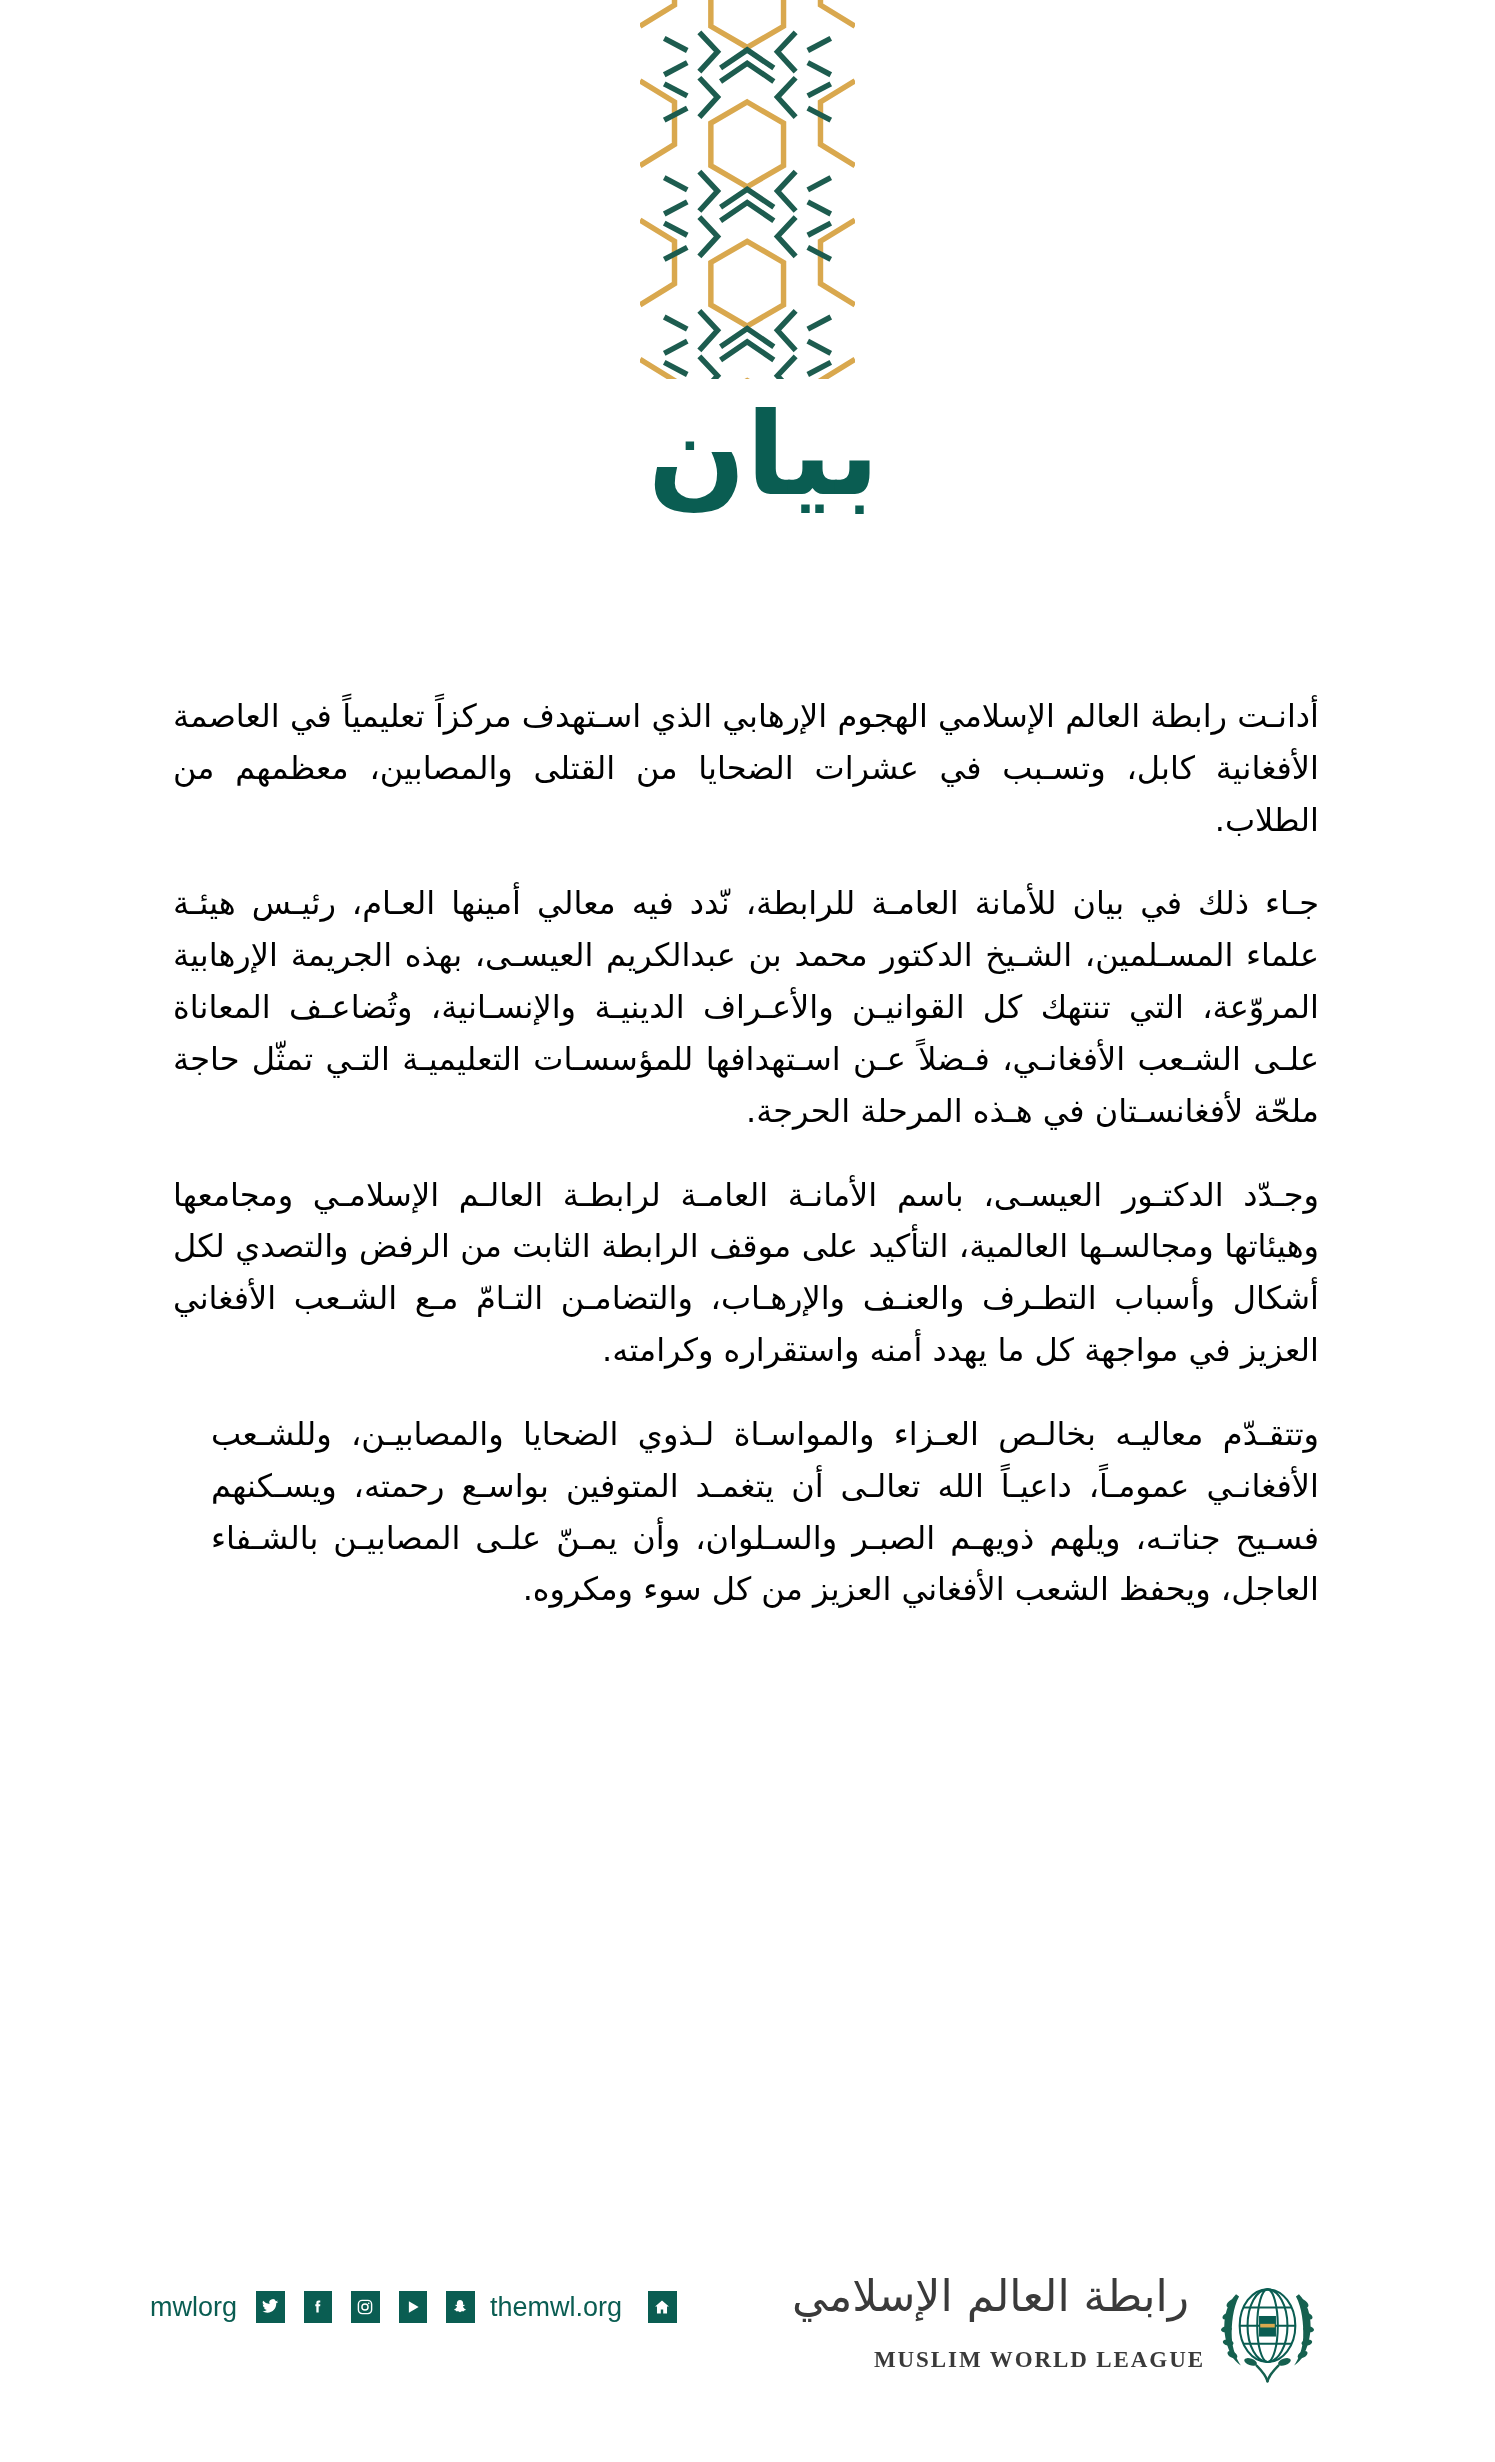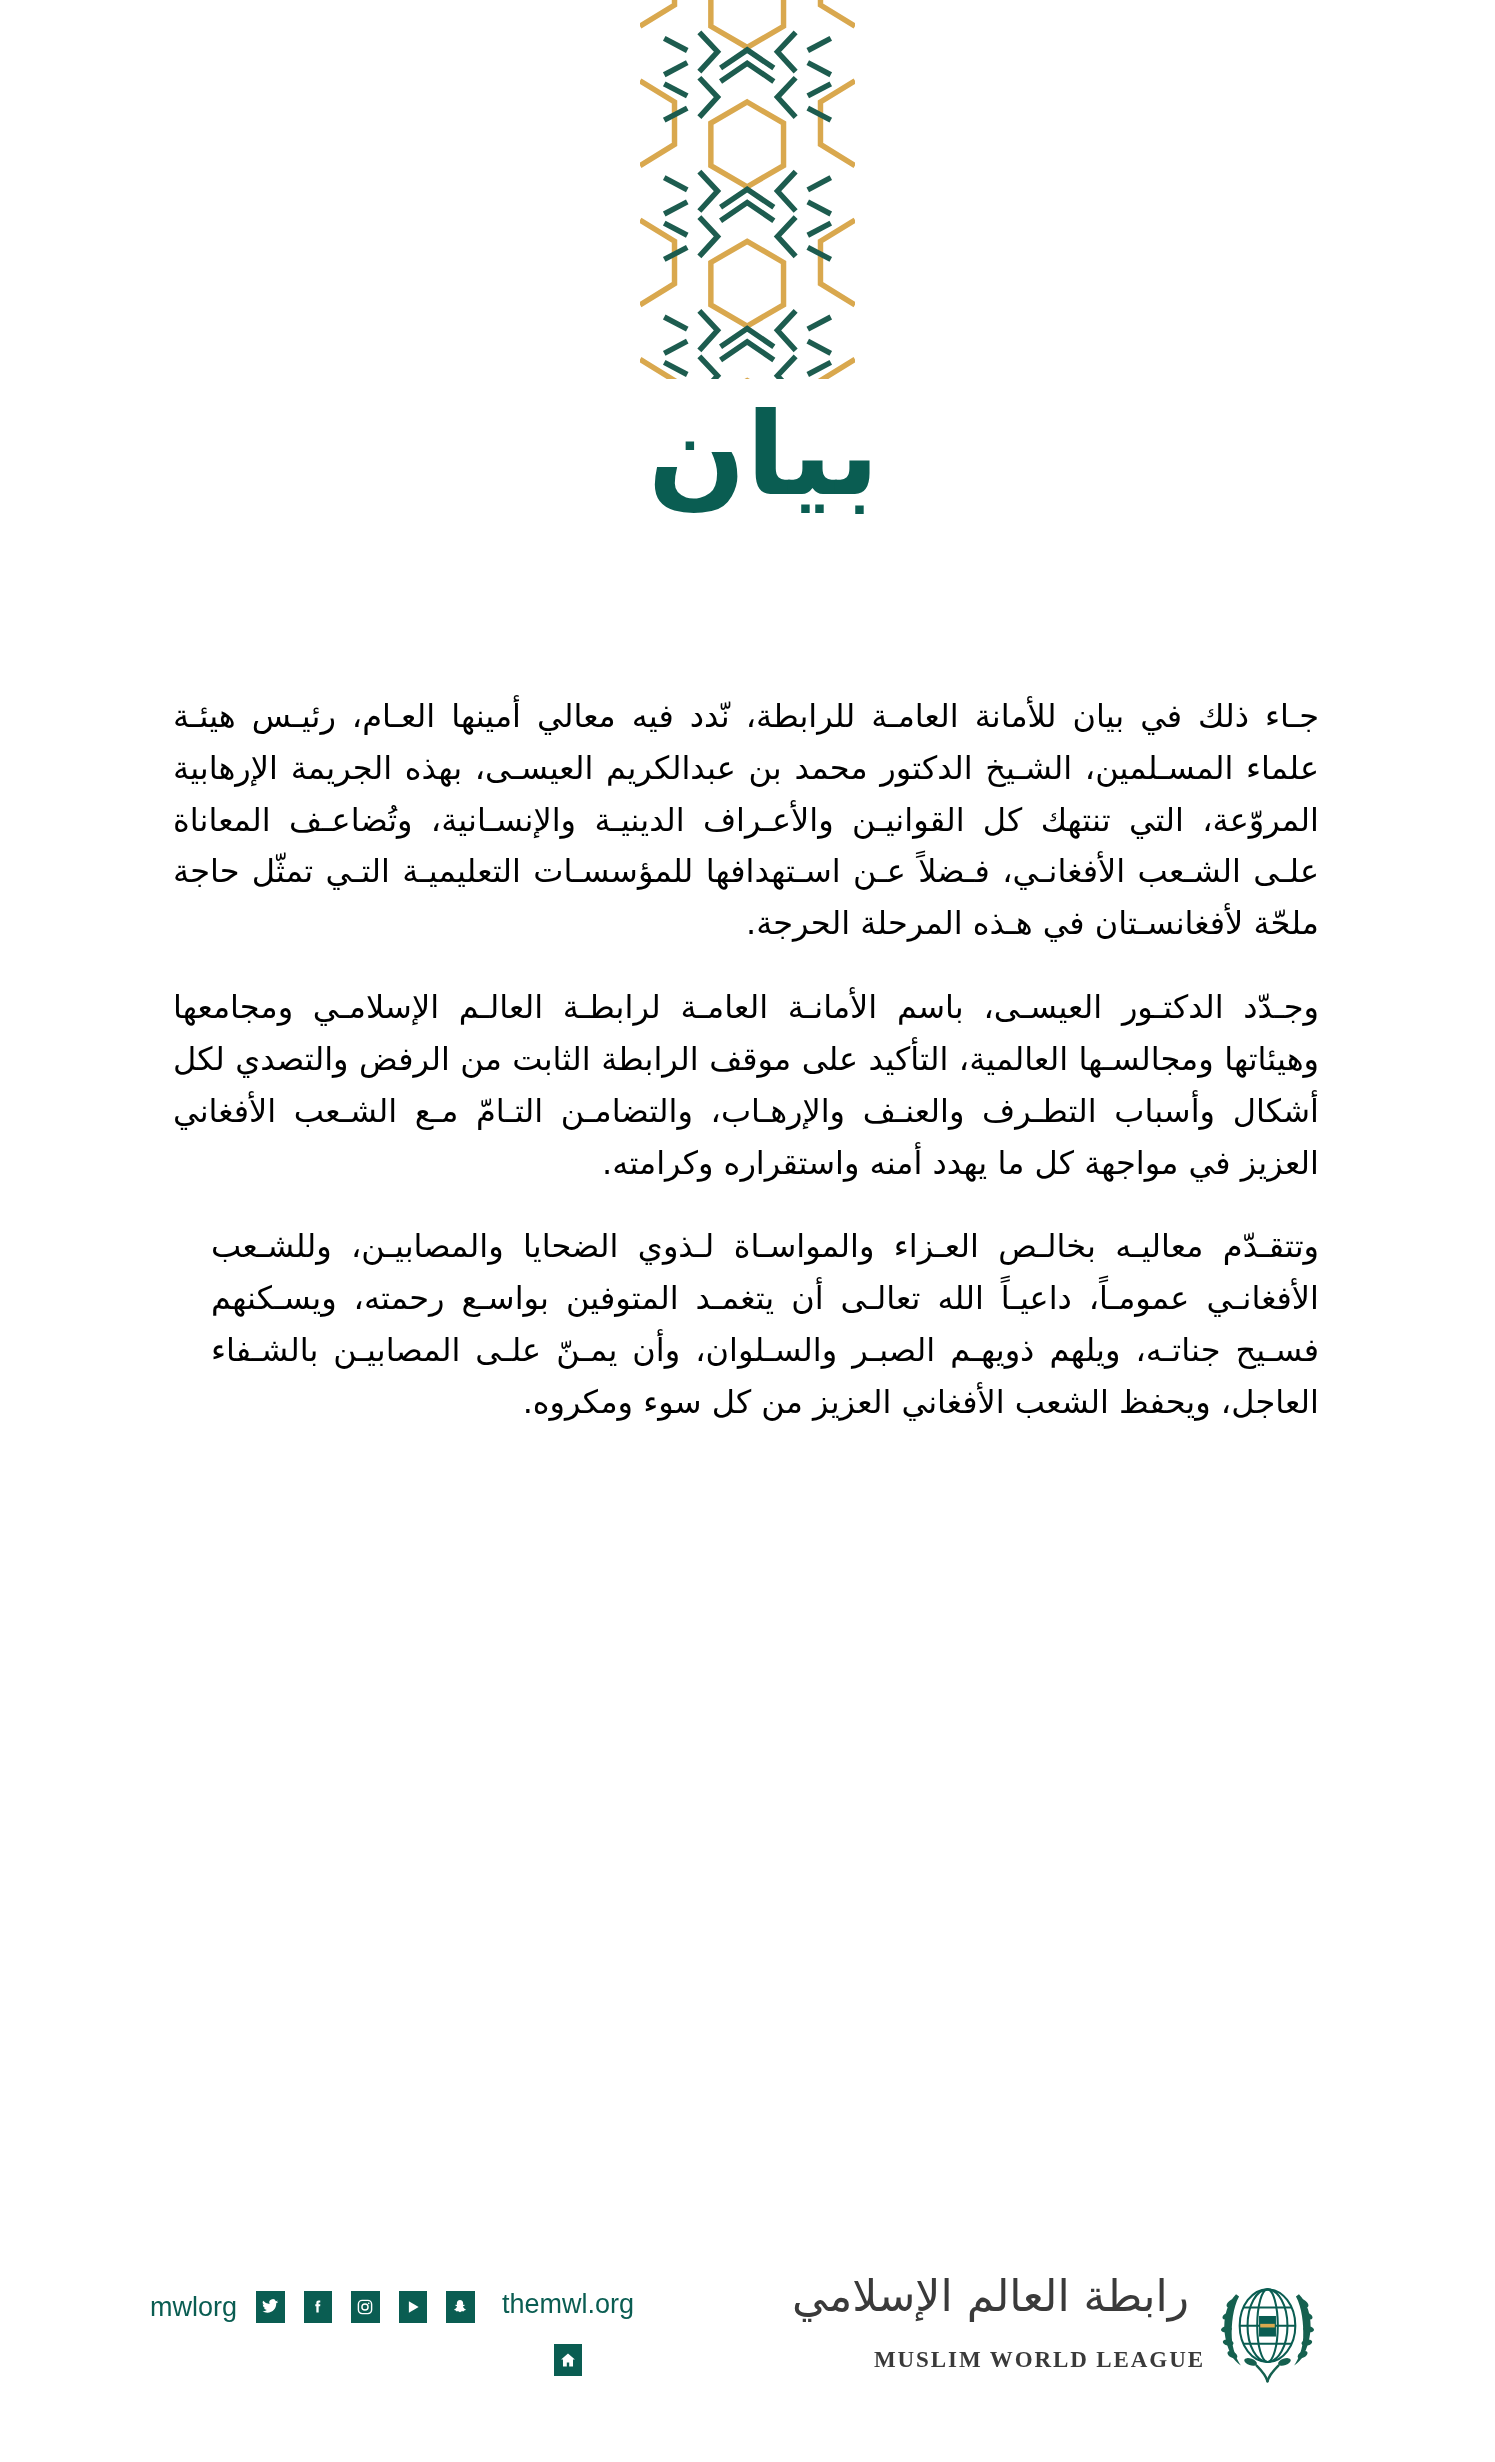--- a/index.html
+++ b/index.html
@@ -104,26 +104,25 @@
     height: 32px;
     background: #0A5D52;
     display: flex;
     align-items: center;
     justify-content: center;
     flex: 0 0 auto;
   }
   .icon-box svg { display: block; }
   .site-cluster {
     position: absolute;
-    left: 502px;
+    left: 490px;
     top: 23px;
     display: flex;
     align-items: center;
     gap: 26px;
-    flex-direction: column;
   }
 
   
   .logo-block {
     position: absolute;
     left: 843px;
     top: 0px;
     width: 485px;
     height: 152px;
     text-decoration: underline;
@@ -198,20 +197,21 @@
     <use href="#tile" x="0" y="320"></use>
     <use href="#tile" x="0" y="550"></use>
   </svg>
 </div>
 
 <div class="title-wrap">
   <h1 class="doc-title">بيان</h1>
 </div>
 
 <div class="content">
+  <p class="para">أدانـت رابطة العالم الإسلامي الهجوم الإرهابي الذي اسـتهدف مركزاً تعليمياً في العاصمة الأفغانية كابل، وتسـبب في عشرات الضحايا من القتلى والمصابين، معظمهم من الطلاب.</p>
   <p class="para">جـاء ذلك في بيان للأمانة العامـة للرابطة، نّدد فيه معالي أمينها العـام، رئيـس هيئـة علماء المسـلمين، الشـيخ الدكتور محمد بن عبدالكريم العيسـى، بهذه الجريمة الإرهابية المروّعة، التي تنتهك كل القوانيـن والأعـراف الدينيـة والإنسـانية، وتُضاعـف المعاناة علـى الشـعب الأفغانـي، فـضلاً عـن اسـتهدافها للمؤسسـات التعليميـة التـي تمثّل حاجة ملحّة لأفغانسـتان في هـذه المرحلة الحرجة.</p>
   <p class="para">وجـدّد الدكتـور العيسـى، باسم الأمانـة العامـة لرابطـة العالـم الإسلامـي ومجامعها وهيئاتها ومجالسـها العالمية، التأكيد على موقف الرابطة الثابت من الرفض والتصدي لكل أشكال وأسباب التطـرف والعنـف والإرهـاب، والتضامـن التـامّ مـع الشـعب الأفغاني العزيز في مواجهة كل ما يهدد أمنه واستقراره وكرامته.</p>
   <p class="para">وتتقـدّم معاليـه بخالـص العـزاء والمواسـاة لـذوي الضحايا والمصابيـن، وللشـعب الأفغانـي عمومـاً، داعيـاً الله تعالـى أن يتغمـد المتوفين بواسـع رحمته، ويسـكنهم فسـيح جناتـه، ويلهم ذويهـم الصبـر والسـلوان، وأن يمـنّ علـى المصابيـن بالشـفاء العاجل، ويحفظ الشعب الأفغاني العزيز من كل سوء ومكروه.</p>
 </div>
 
 <div class="footer">
 
   <div class="social-cluster">
     <span class="handle-text">mwlorg</span>
 

